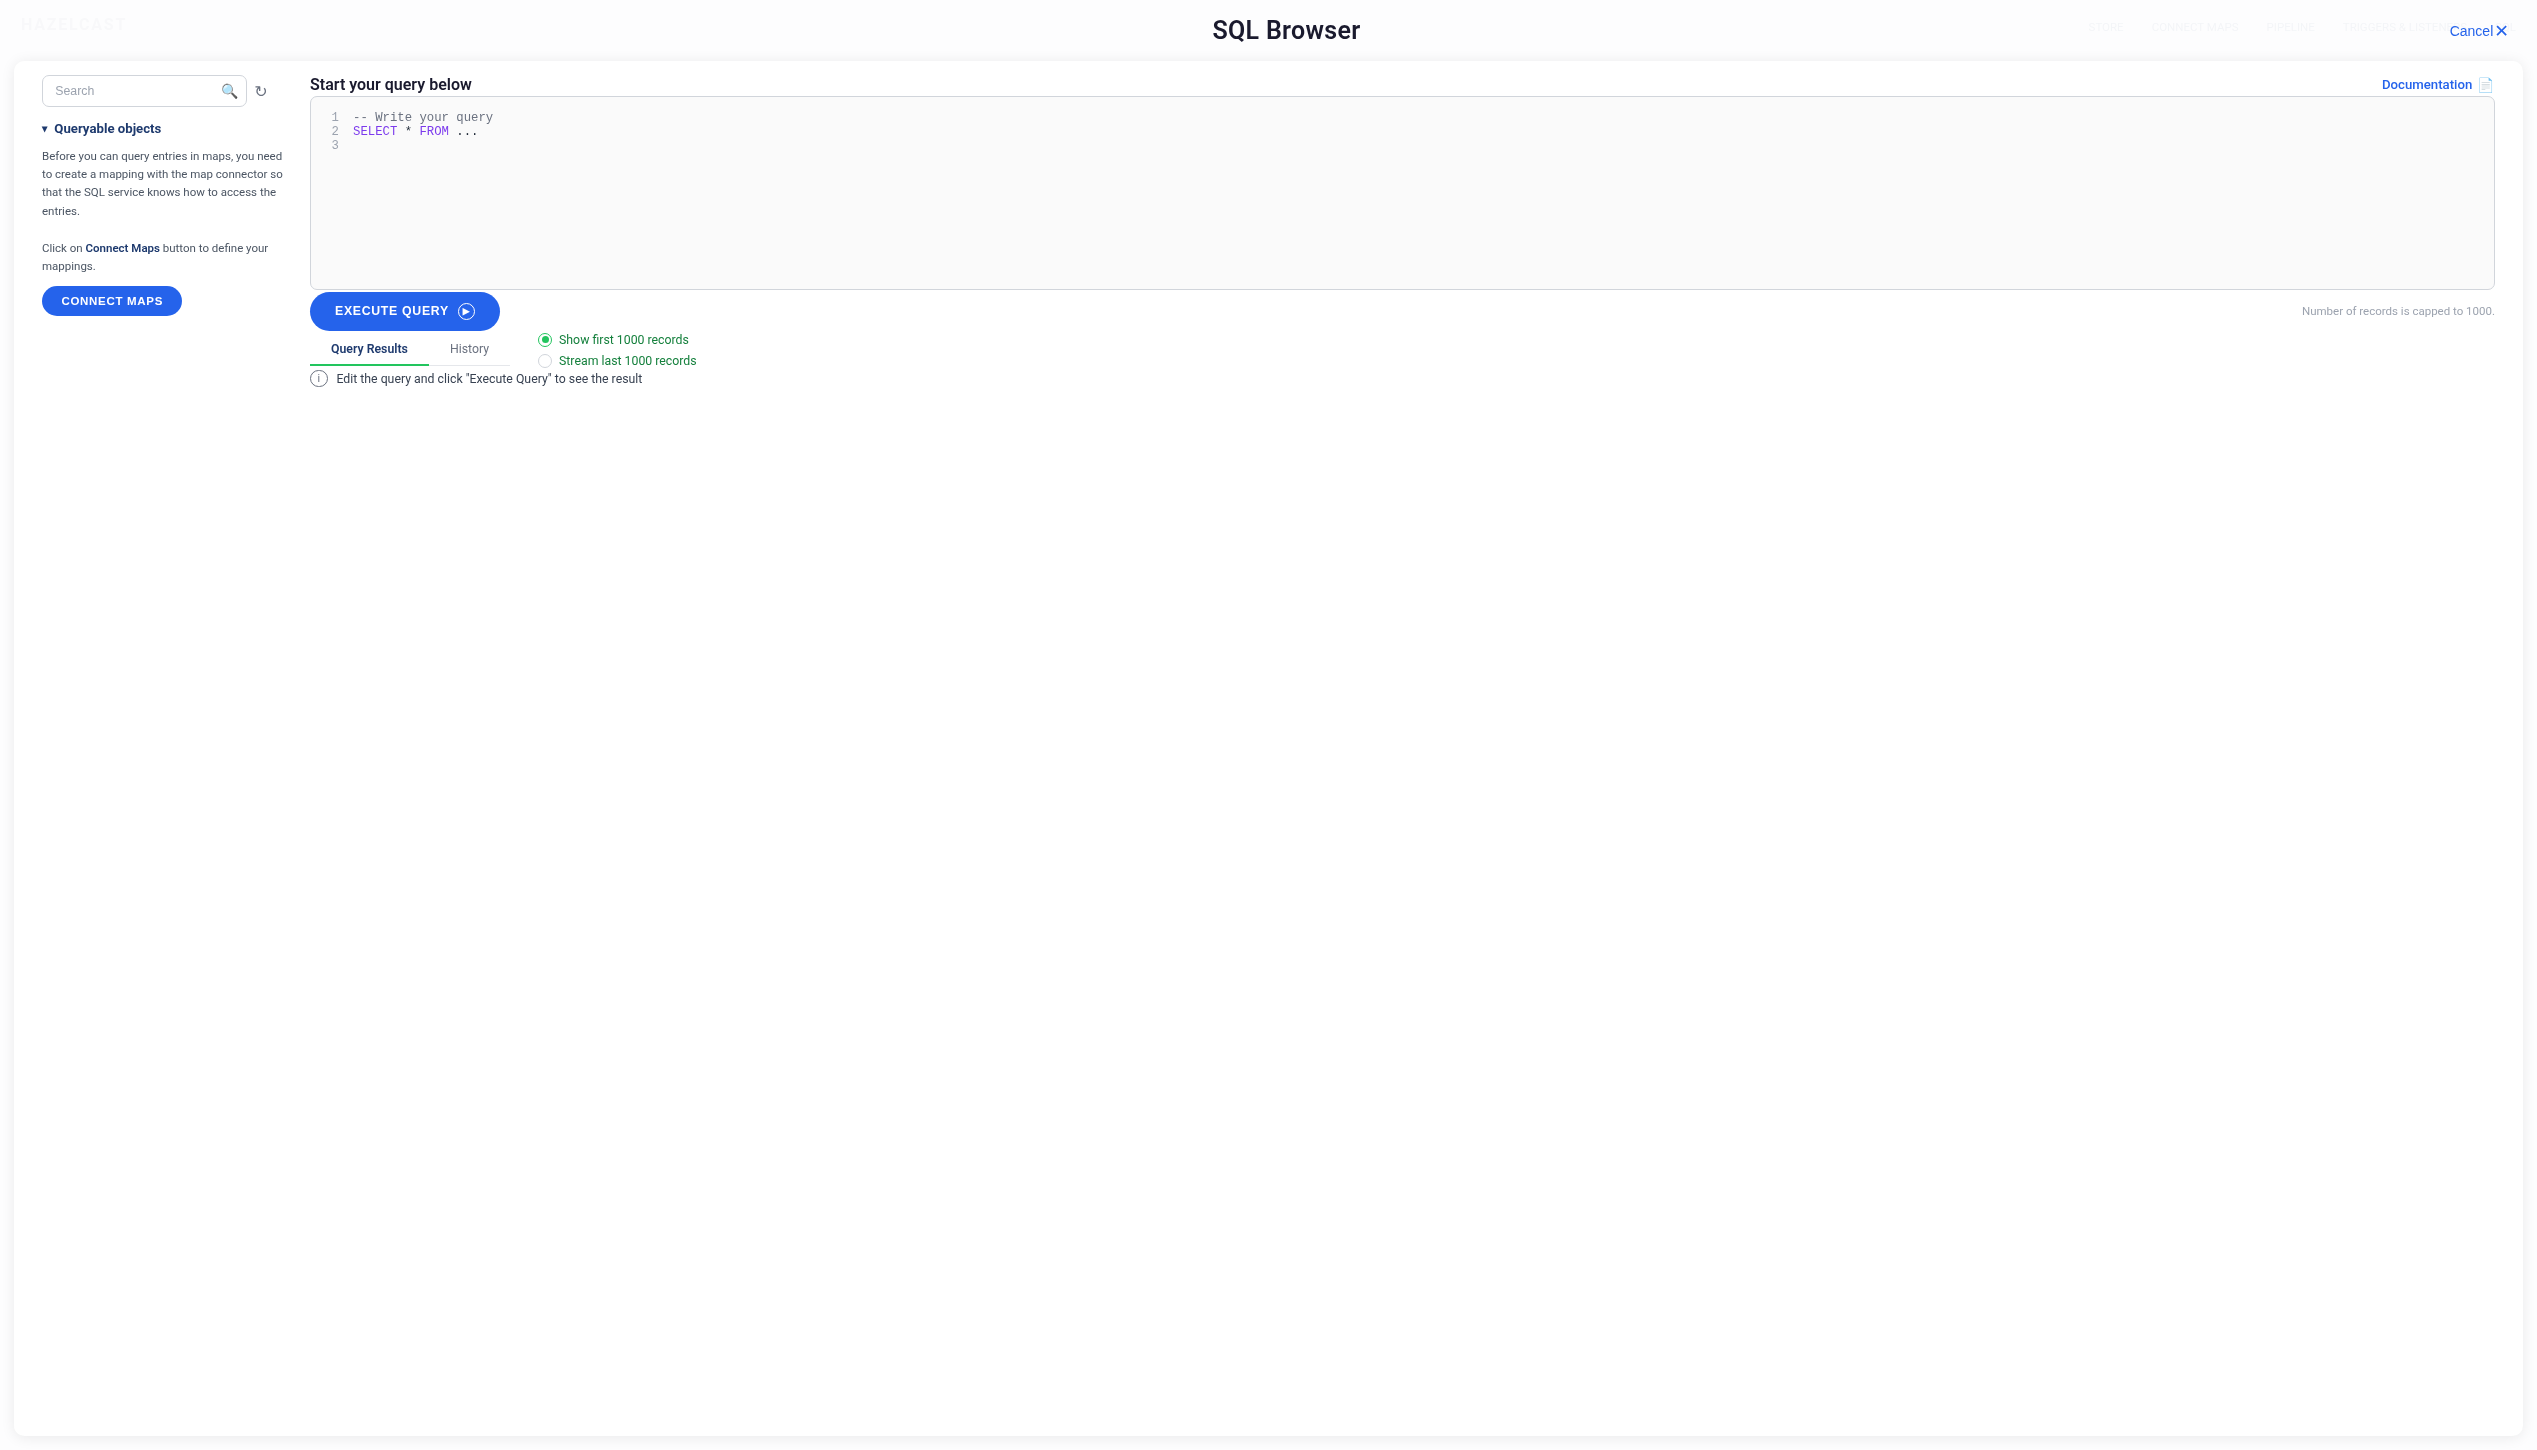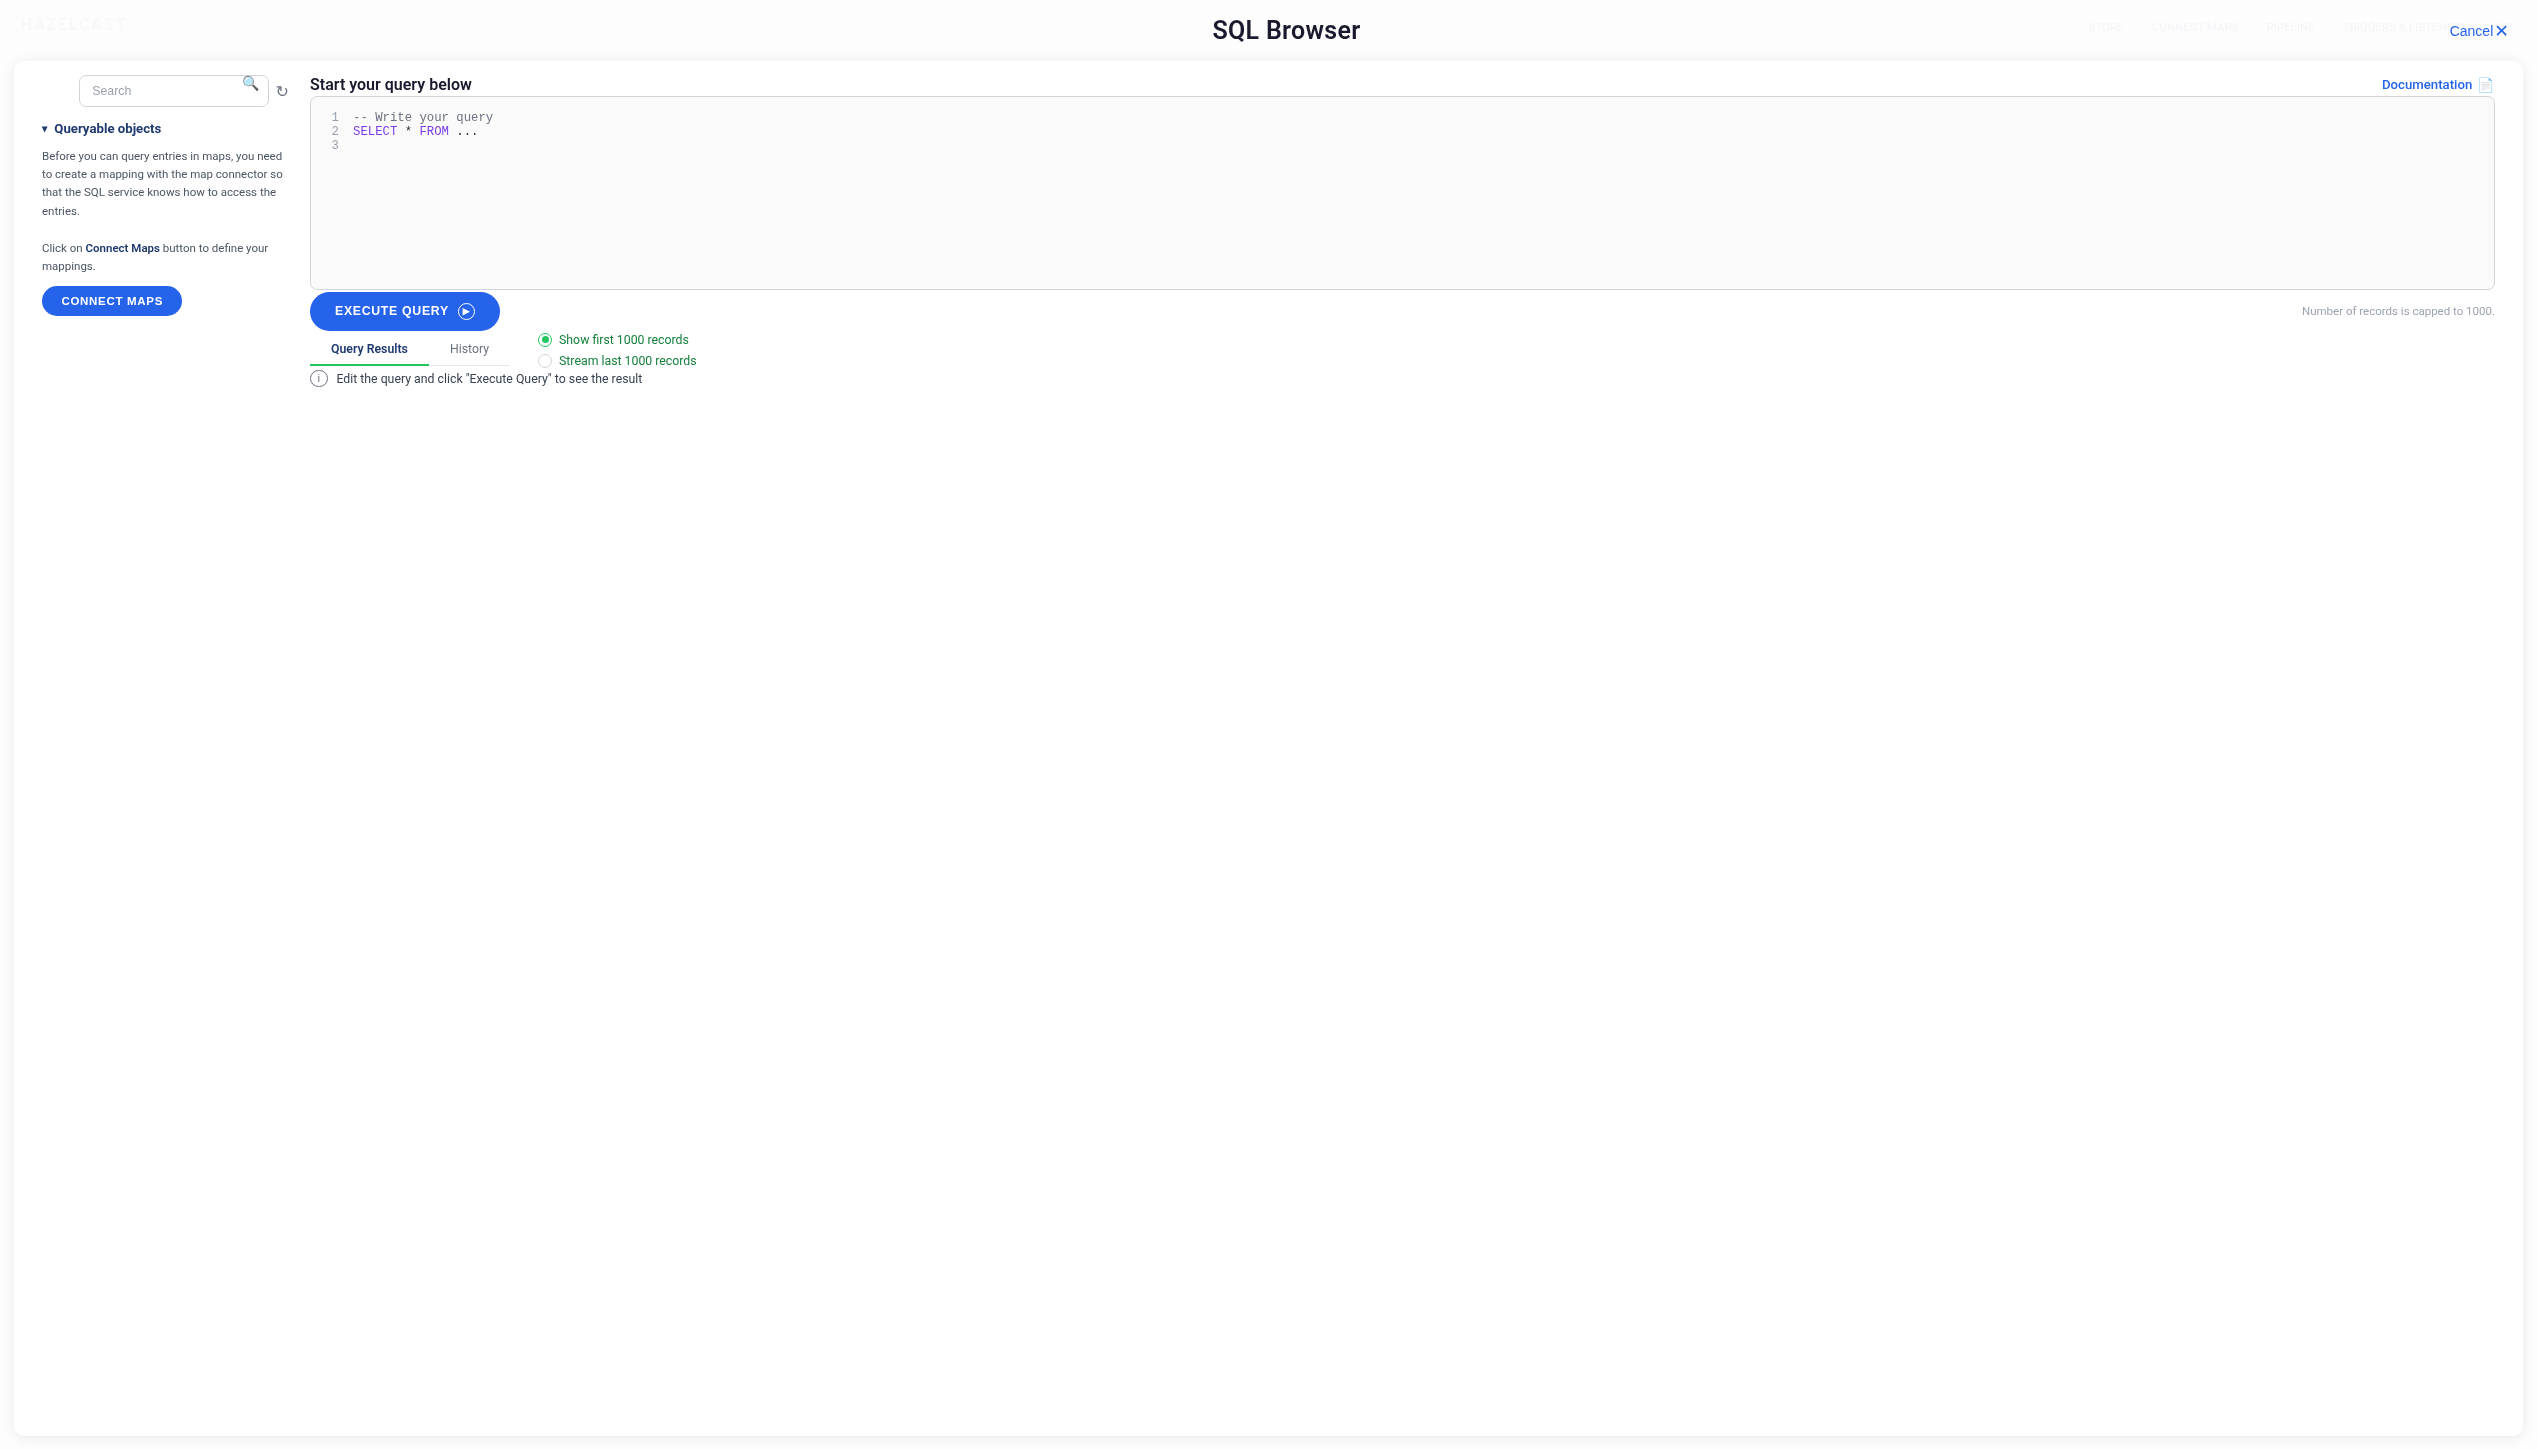--- a/index.html
+++ b/index.html
@@ -97,22 +97,21 @@
       width: 247px;
       flex-shrink: 0;
       display: flex;
       flex-direction: column;
       gap: 14px;
     }
 
     .search-container {
       position: relative;
       display: flex;
-      align-items: flex-start;
-      margin-left: 37px;
+      align-items: center;
     }
     .search-input {
       width: 100%;
       padding: 8px 32px 8px 12.3px;
       border: 0.9px solid #d1d5db;
       border-radius: 7px;
       font-size: 12.3px;
       color: #374151;
       background: white;
       outline: none;

